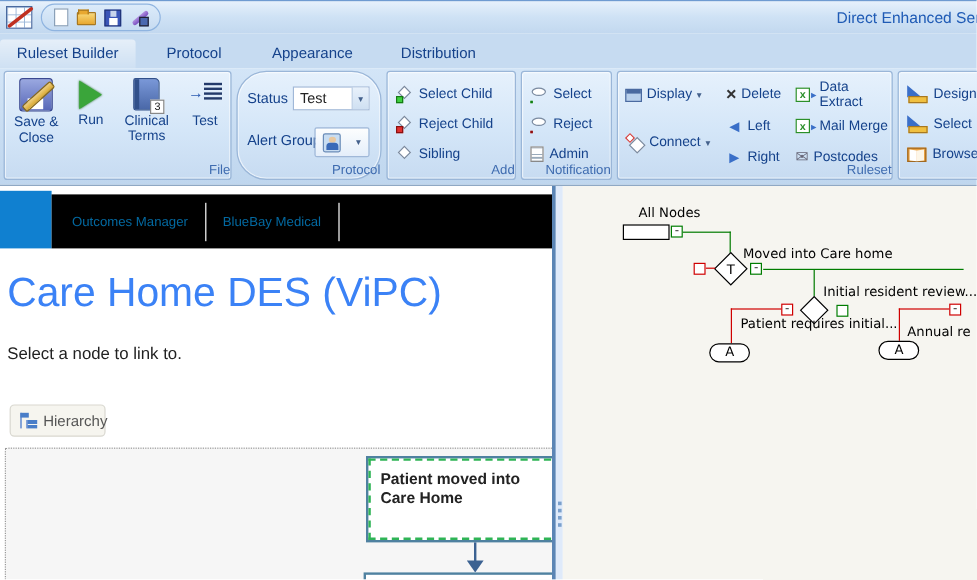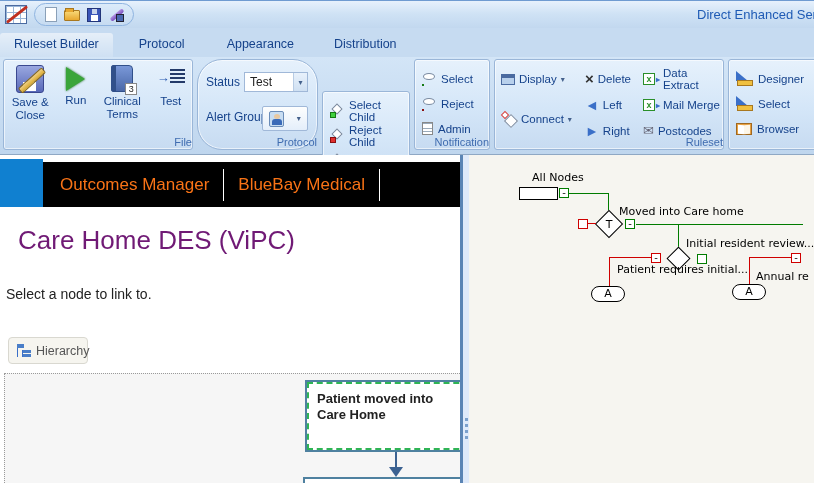--- a/index.html
+++ b/index.html
@@ -90,21 +90,21 @@
   .srow { display:flex; align-items:center; height:25px; gap:5px; cursor:default; }
   .dia { position:relative; width:14px; height:14px; flex:none; }
   .dia .d { position:absolute; left:3px; top:1px; width:8px; height:8px; border:1px solid #7a8aa0; background:#fff; transform:rotate(45deg); }
   .dia .sq { position:absolute; left:0; bottom:0; width:6px; height:6px; }
   .sq.g { background:#3fd03f; border:1px solid #157a15; }
   .sq.r { background:#e03030; border:1px solid #8a1010; }
   .oval { position:relative; width:14px; height:14px; flex:none; }
   .oval .o { position:absolute; left:1px; top:1px; width:12px; height:7px; border:1px solid #7a8aa0; border-radius:50%; background:#fff; }
   .ic-note { width:11px; height:13px; background:#fff; border:1px solid #888; flex:none;
     background-image:repeating-linear-gradient(#fff 0 2px,#9ab 2px 3px); background-position:0 3px; }
-  #grp-add { width:88px;margin-top:32px; }
+  #grp-add { width:108px; }
   #grp-notif { width:76px; }
 
   
   #grp-ruleset { width:230px; }
   .rs-col { position:absolute; top:6px; }
   .rs-item { display:flex; align-items:center; height:26px; gap:4px; cursor:default; }
   .ic-display { width:14px; height:11px; border:1px solid #4a6aa0; background:#b8d0ec; position:relative; flex:none; }
   .ic-display::before { content:""; position:absolute; left:0; top:0; right:0; height:3px; background:#4a6aa0; }
   .ic-connect { position:relative; width:16px; height:14px; flex:none; }
   .ic-connect::before { content:""; position:absolute; left:5px; top:4px; width:8px; height:8px; border:1px solid #7a8aa0; background:#fff; transform:rotate(45deg); }
@@ -128,24 +128,24 @@
 
   
   #main { position:absolute; left:0; top:155px; width:814px; height:328px; display:flex; }
   #left-panel { position:relative; width:471px; height:100%; background:#fff; overflow:hidden; }
   #divider { position:relative; width:9px; height:100%; background:#dfeafa; border-left:3px solid #5b85b5; }
   .grip { position:absolute; left:2px; width:3px; height:3px; background:#7ba0cc; }
   #fc-panel { position:relative; width:353px; height:100%; background:#f6f5f0; overflow:hidden; }
 
   .blue-square { position:absolute; left:0; top:4px; width:43px; height:48px; background:#1080d0; }
   .brandbar { position:absolute; left:43px; top:7px; width:428px; height:45px; background:#000;
-    display:flex; align-items:center; color:#f97316; font-size:17px; }
+    display:flex; align-items:center; color:#0369a1; font-size:11px; }
   .brandbar .t1 { margin-left:17px; }
   .brandbar .bsep { width:1px; height:32px; background:#fff; margin:0 14px; }
-  #page-title { position:absolute; left:6px; top:70px; font-size:26px; color:#701a75;margin-left:12px; }
+  #page-title { position:absolute; left:6px; top:70px; font-size:34px; color:#3b82f6; }
   #instruction { position:absolute; left:6px; top:131px; font-size:14px; color:#222; }
   #hier-btn { position:absolute; left:8px; top:182px; width:80px; height:27px; background:#f6f5ef;
     border:1px solid #d9d8d0; border-radius:4px; display:flex; align-items:center; gap:6px; padding-left:8px; cursor:default; }
   #hier-btn .cap { font-size:12.5px; color:#555; }
   .ic-hier { position:relative; width:13px; height:13px; border-left:1px solid #3a6fc8; flex:none; }
   .ic-hier::before { content:""; position:absolute; left:-1px; top:0; width:7px; height:4px; background:#4a7ec8; }
   .ic-hier::after { content:""; position:absolute; left:4px; top:6px; width:8px; height:7px;
     background:linear-gradient(#4a7ec8 0 3px,transparent 3px 4px,#4a7ec8 4px 7px); border-left:1px solid #3a6fc8; }
   #dotted-area { position:absolute; left:4px; top:218px; width:466px; height:120px; border:1px dotted #9a9a9a; background:#f6f6f6; }
 

